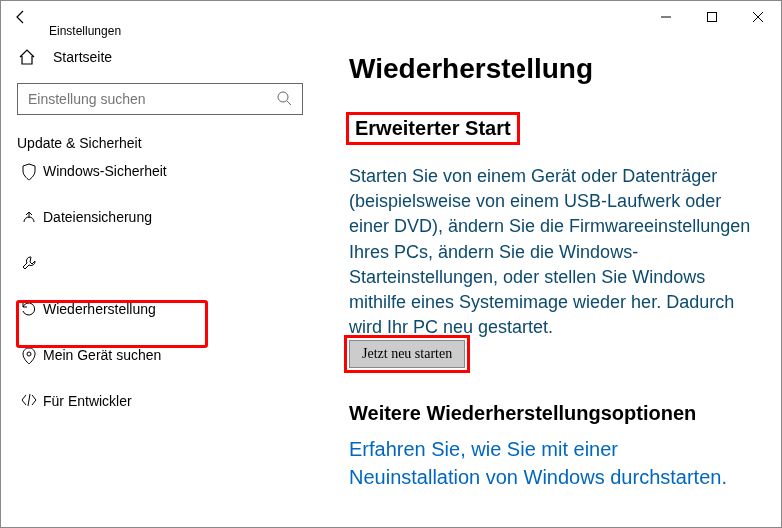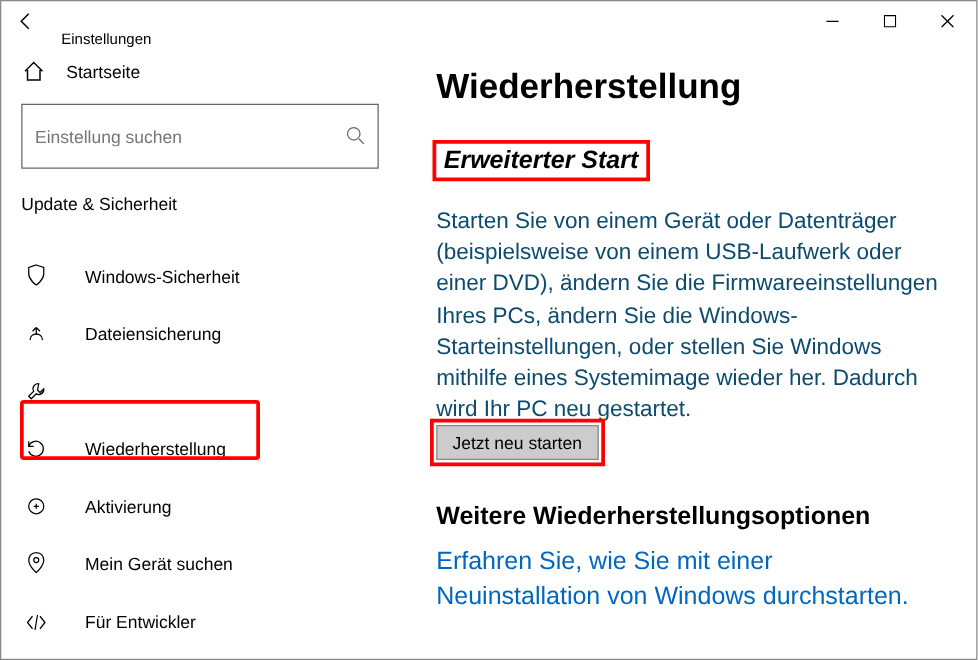--- a/index.html
+++ b/index.html
@@ -6,34 +6,34 @@
   body { width: 782px; height: 528px; overflow: hidden; border: 1px solid #888; background: #fff; position: relative; }
   .titlebar { height: 32px; display: flex; align-items: center; padding-left: 12px; font-size: 12px; color: #000; }
   .titlebar .back { width: 24px; font-size: 16px; display: inline-flex; align-items: center; }
   .titlebar .title { margin-left: 12px; margin-top: 27px; }
   .win-controls { position: absolute; top: 0; right: 0; display: flex; }
   .win-controls .wc { width: 46px; height: 32px; display: flex; align-items: center; justify-content: center; font-size: 12px; font-family: "Segoe MDL2 Assets", sans-serif; }
   .main { display: flex; height: calc(100% - 32px); }
   .sidebar { width: 318px; padding: 4px 16px 1px 16px; overflow: hidden; }
   .home-row { display: flex; align-items: center; height: 40px; gap: 16px; font-size: 14px; }
   .home-row .icon { width: 20px; display: flex; justify-content: center; font-size: 16px; }
-  .search { margin-top: 6px; height: 52px; border: 1px solid #666; display: flex; align-items: center; padding: 0 10px; color: #666; font-size: 14px; justify-content: space-between; }
+  .search { margin-top: 6px; height: 32px; border: 1px solid #666; display: flex; align-items: center; padding: 0 10px; color: #666; font-size: 14px; justify-content: space-between; }
   .search input { border: none; outline: none; flex: 1; font-size: 14px; color: #333; background: transparent; }
   .group-header { font-weight: 400; font-size: 14px; margin-top: 20px; margin-bottom: 12px; }
   .nav { list-style: none; margin-top: 6px; }
-  .nav li { display: flex; align-items: flex-end; height: 46px; gap: 29px; font-size: 14px; padding-left: 2px; }
+  .nav li { display: flex; align-items: flex-start; height: 46px; gap: 4px; font-size: 14px; padding-left: 2px; }
   .nav li .icon { width: 20px; display: flex; justify-content: center; font-size: 16px; }
   .nav li.highlight { outline: 3px solid #f00; outline-offset: -2px; border-radius: 2px; width: 190px; }
   .content { flex: 1; padding: 20px 30px 0 30px; overflow: hidden; }
   h1 { font-weight: 600; font-size: 28px; margin-bottom: 16px; }
   h2 { font-weight: 600; font-size: 20px; margin-top: 14px; margin-bottom: 10px; }
-  h2.hl { outline: 3px solid #f00; display: inline-block; padding: 2px 6px; outline-offset: 0px; font-style: italic; }
+  h2.hl { outline: 3px solid #f00; display: inline-block; padding: 2px 6px; outline-offset: 0px; }
   .desc { font-size: 18px; line-height: 1.4; color: #0c4a6e; margin-top: 12px; margin-bottom: 0; max-width: 420px; }
   .btn { display: inline-block; border: 1px solid #888; background: #ccc; padding: 5px 12px; font-size: 14px; }
-  .btn.hl { outline: 3px solid #f00; outline-offset: 2px; }
+  .btn.hl { outline: 3px solid #f00; outline-offset: 2px; font-family: Liberation Serif, serif; }
   .link { color: #0067c0; font-size: 20px; display: block; margin-top: 6px; max-width: 420px; line-height: 1.4; }
   .sep { height: 20px; }
 </style>
 </head>
 <body>
 
 <div class="titlebar">
   <span class="back">
     <svg width="16" height="16" viewBox="0 0 16 16">
         <path d="M10 2 L4 8 L10 14" stroke="#000" stroke-width="1.2" fill="none"></path>
@@ -109,29 +109,20 @@
         <span class="icon">
             <svg width="18" height="16" viewBox="0 0 18 16">
               <path d="M3 6 A6 6 0 1 1 3 10" stroke="#000" fill="none"></path>
               <path d="M3 2 V6 H7" stroke="#000" fill="none"></path>
             </svg>
           </span>
         <span>Wiederherstellung</span>
       </li>
       <li>
         <span class="icon">
-            <svg width="16" height="16" viewBox="0 0 16 16">
-              <circle cx="8" cy="8" r="6" stroke="#000" fill="none"></circle>
-              <path d="M6 8 L10 8 M8 6 L8 10" stroke="#000"></path>
-            </svg>
-          </span>
-        <span>Aktivierung</span>
-      </li>
-      <li>
-        <span class="icon">
             <svg width="16" height="18" viewBox="0 0 16 18">
               <path d="M8 1 C4 1 2 4 2 7 C2 12 8 17 8 17 C8 17 14 12 14 7 C14 4 12 1 8 1 Z" stroke="#000" fill="none"></path>
               <circle cx="8" cy="7" r="2" stroke="#000" fill="none"></circle>
             </svg>
           </span>
         <span>Mein Gerät suchen</span>
       </li>
       <li>
         <span class="icon">
             <svg width="18" height="14" viewBox="0 0 18 14">

